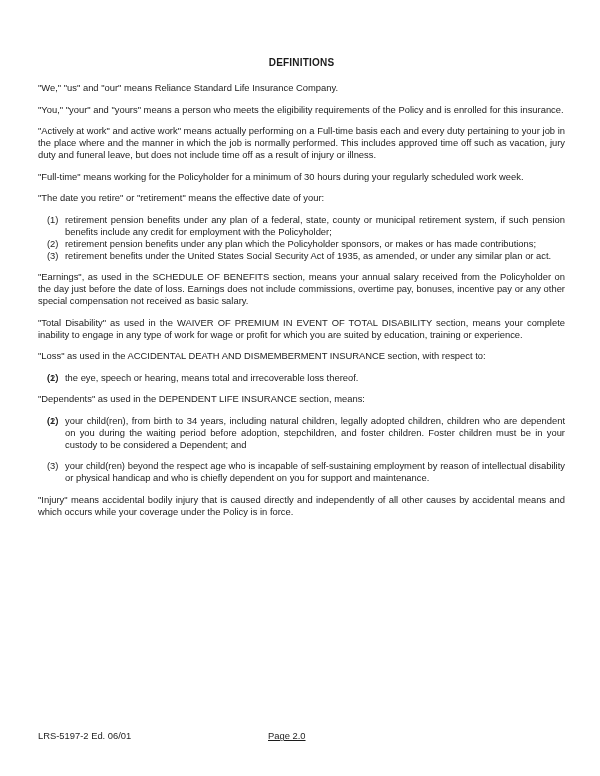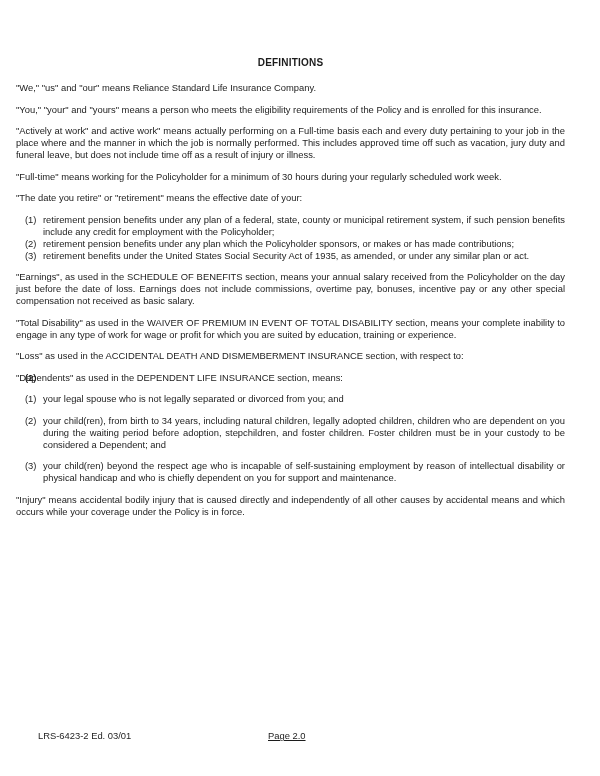--- a/index.html
+++ b/index.html
@@ -7,21 +7,21 @@
     position: relative;
     width: 600px;
     height: 776px;
     margin: 0 auto;
     background: #ffffff;
     color: #1c1c1c;
     font-family: "Liberation Sans", sans-serif;
     font-size: 9.4px;
     line-height: 12px;
     box-sizing: border-box;
-    padding: 57px 35px 0 16px;
+    padding: 57px 35px 0 38px;
     overflow: hidden;
   }
   .doc-title {
     font-weight: bold;
     font-size: 10px;
     text-align: center;
     letter-spacing: 0.2px;
     margin: 0 0 13px 0;
   }
   .para {
@@ -65,27 +65,27 @@
       <div class="list tight">
         <div class="list-item"><span class="list-num">(1)</span><span>retirement pension benefits under any plan of a federal, state, county or municipal retirement system, if such pension benefits include any credit for employment with the Policyholder;</span></div>
         <div class="list-item"><span class="list-num">(2)</span><span>retirement pension benefits under any plan which the Policyholder sponsors, or makes or has made contributions;</span></div>
         <div class="list-item"><span class="list-num">(3)</span><span>retirement benefits under the United States Social Security Act of 1935, as amended, or under any similar plan or act.</span></div>
       </div>
       <div class="para">"Earnings", as used in the SCHEDULE OF BENEFITS section, means your annual salary received from the Policyholder on the day just before the date of loss.  Earnings does not include commissions, overtime pay, bonuses, incentive pay or any other special compensation not received as basic salary.</div>
       <div class="para">"Total Disability" as used in the WAIVER OF PREMIUM IN EVENT OF TOTAL DISABILITY section, means your complete inability to engage in any type of work for wage or profit for which you are suited by education, training or experience.</div>
       <div class="para">"Loss" as used in the ACCIDENTAL DEATH AND DISMEMBERMENT INSURANCE section, with respect to:</div>
       <div class="list loose">
         <div class="list-item"><span class="list-num">(1)</span></div>
-        <div class="list-item"><span class="list-num">(2)</span></div>
+        <div class="list-item"><span class="list-num">(2)</span><span>the eye, speech or hearing, means total and irrecoverable loss thereof.</span></div>
       </div>
       <div class="para">"Dependents" as used in the DEPENDENT LIFE INSURANCE section, means:</div>
       <div class="list loose">
-        <div class="list-item"><span class="list-num">(1)</span><span>your legal spouse who is not legally separated or divorced from you; and</span></div>
+        <div class="list-item"><span class="list-num">(1)</span></div>
         <div class="list-item"><span class="list-num">(2)</span><span>your child(ren), from birth to 34 years, including natural children, legally adopted children, children who are dependent on you during the waiting period before adoption, stepchildren, and foster children.  Foster children must be in your custody to be considered a Dependent; and</span></div>
         <div class="list-item"><span class="list-num">(3)</span><span>your child(ren) beyond the respect age who is incapable of self-sustaining employment by reason of intellectual disability or physical handicap and who is chiefly dependent on you for support and maintenance.</span></div>
       </div>
       <div class="para">"Injury" means accidental bodily injury that is caused directly and independently of all other causes by accidental means and which occurs while your coverage under the Policy is in force.</div>
     </div>
   <div class="footer">
-    <span class="doc-code">LRS-6423-2 Ed. 03/01</span>
+    <span class="doc-code">LRS-5197-2 Ed. 06/01</span>
     <span class="page-label">Page 2.0</span>
   </div>
 </div>
 
 </body></html>

